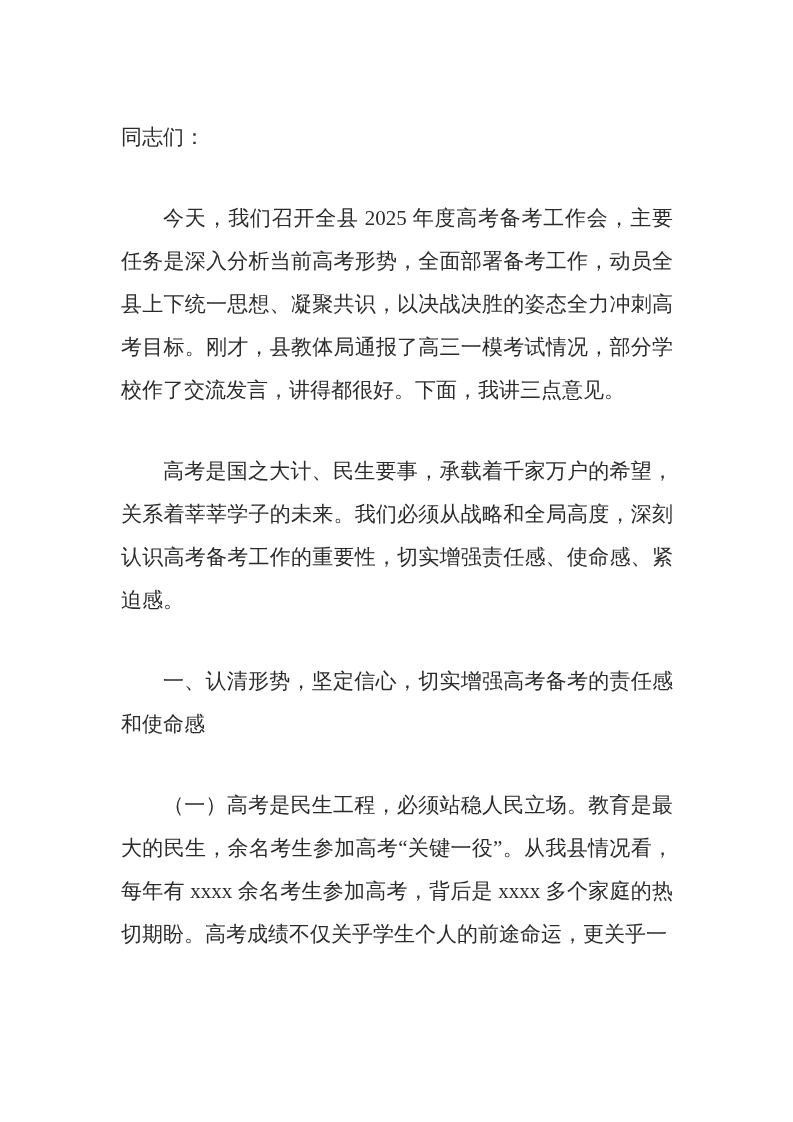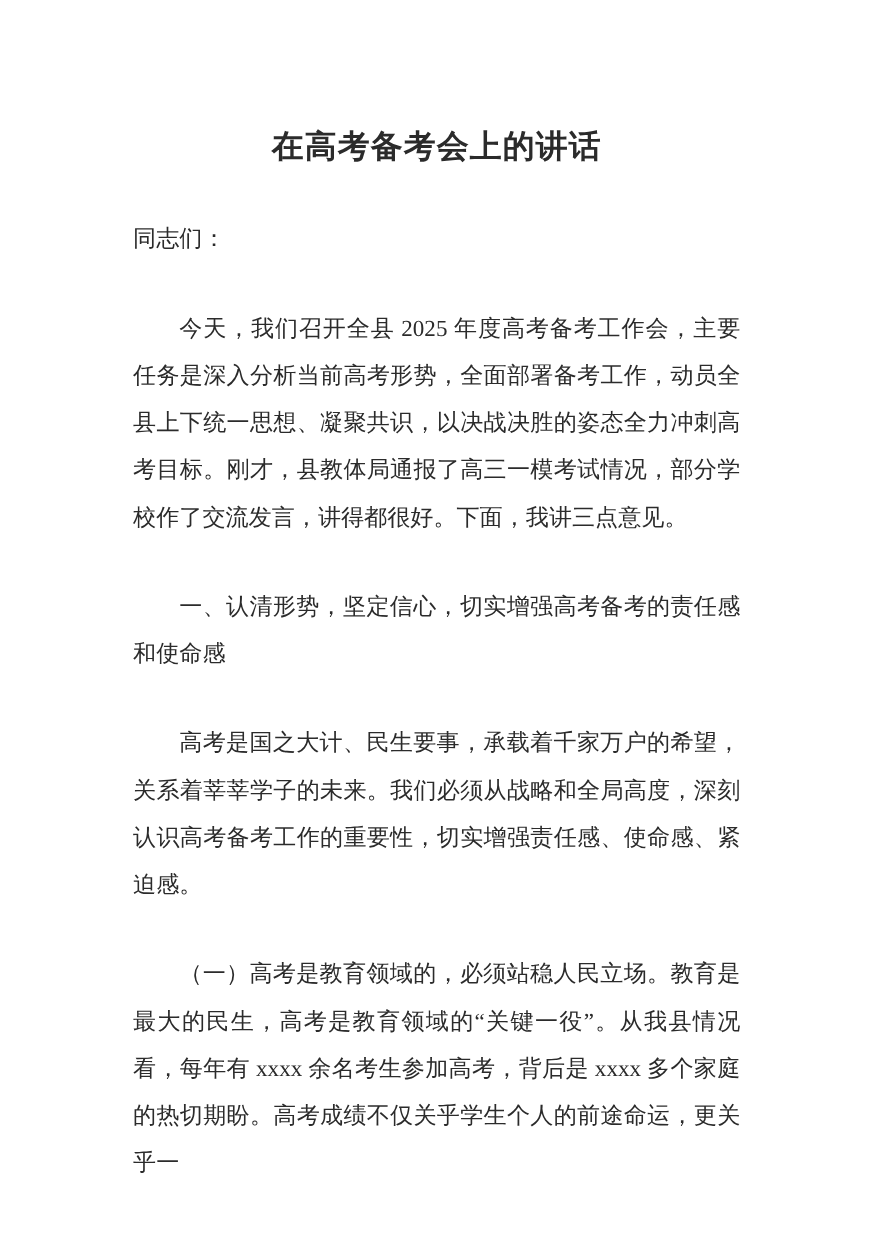--- a/index.html
+++ b/index.html
@@ -40,24 +40,23 @@
     font-family: Liberation Serif, serif;
   }
   p.indent-2 {
     text-indent: 2em;
   }
 </style>
 </head>
 <body>
 
 <div class="doc-page">
-  <h1 class="doc-title">在高考备考会上的讲话</h1>
 
   <p class="salutation">同志们：</p>
 
   <p class="indent-2">今天，我们召开全县 2025 年度高考备考工作会，主要任务是深入分析当前高考形势，全面部署备考工作，动员全县上下统一思想、凝聚共识，以决战决胜的姿态全力冲刺高考目标。刚才，县教体局通报了高三一模考试情况，部分学校作了交流发言，讲得都很好。下面，我讲三点意见。</p>
 
+  <p class="indent-2">高考是国之大计、民生要事，承载着千家万户的希望，关系着莘莘学子的未来。我们必须从战略和全局高度，深刻认识高考备考工作的重要性，切实增强责任感、使命感、紧迫感。</p>
+
   <p class="indent-2">一、认清形势，坚定信心，切实增强高考备考的责任感和使命感</p>
 
-  <p class="indent-2">高考是国之大计、民生要事，承载着千家万户的希望，关系着莘莘学子的未来。我们必须从战略和全局高度，深刻认识高考备考工作的重要性，切实增强责任感、使命感、紧迫感。</p>
-
-  <p class="indent-2">（一）高考是教育领域的，必须站稳人民立场。教育是最大的民生，高考是教育领域的“关键一役”。从我县情况看，每年有 xxxx 余名考生参加高考，背后是 xxxx 多个家庭的热切期盼。高考成绩不仅关乎学生个人的前途命运，更关乎一</p>
+  <p class="indent-2">（一）高考是民生工程，必须站稳人民立场。教育是最大的民生，余名考生参加高考“关键一役”。从我县情况看，每年有 xxxx 余名考生参加高考，背后是 xxxx 多个家庭的热切期盼。高考成绩不仅关乎学生个人的前途命运，更关乎一</p>
 </div>
 
 </body></html>

